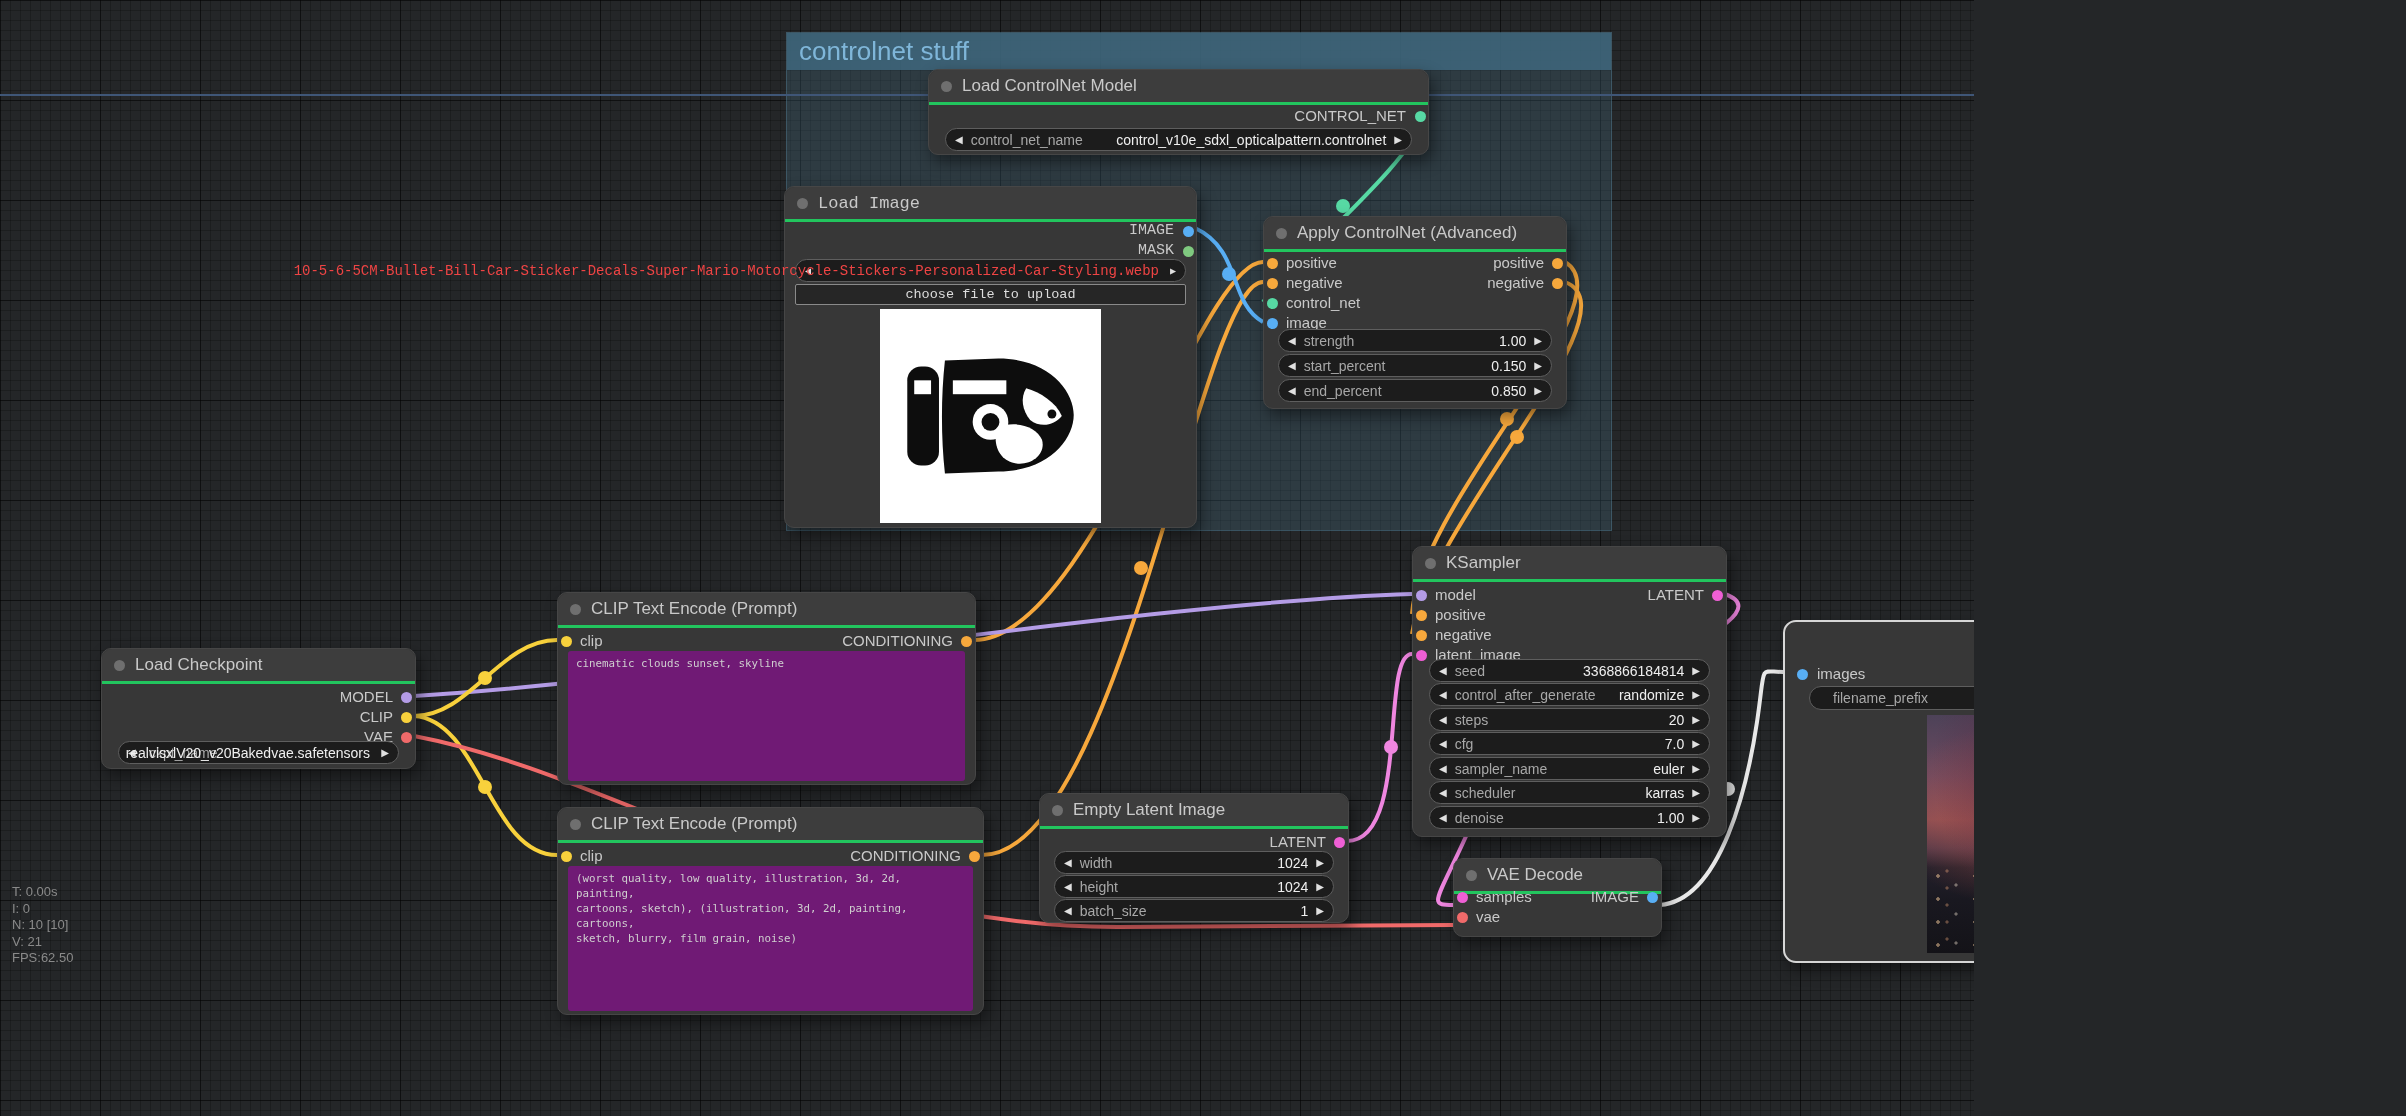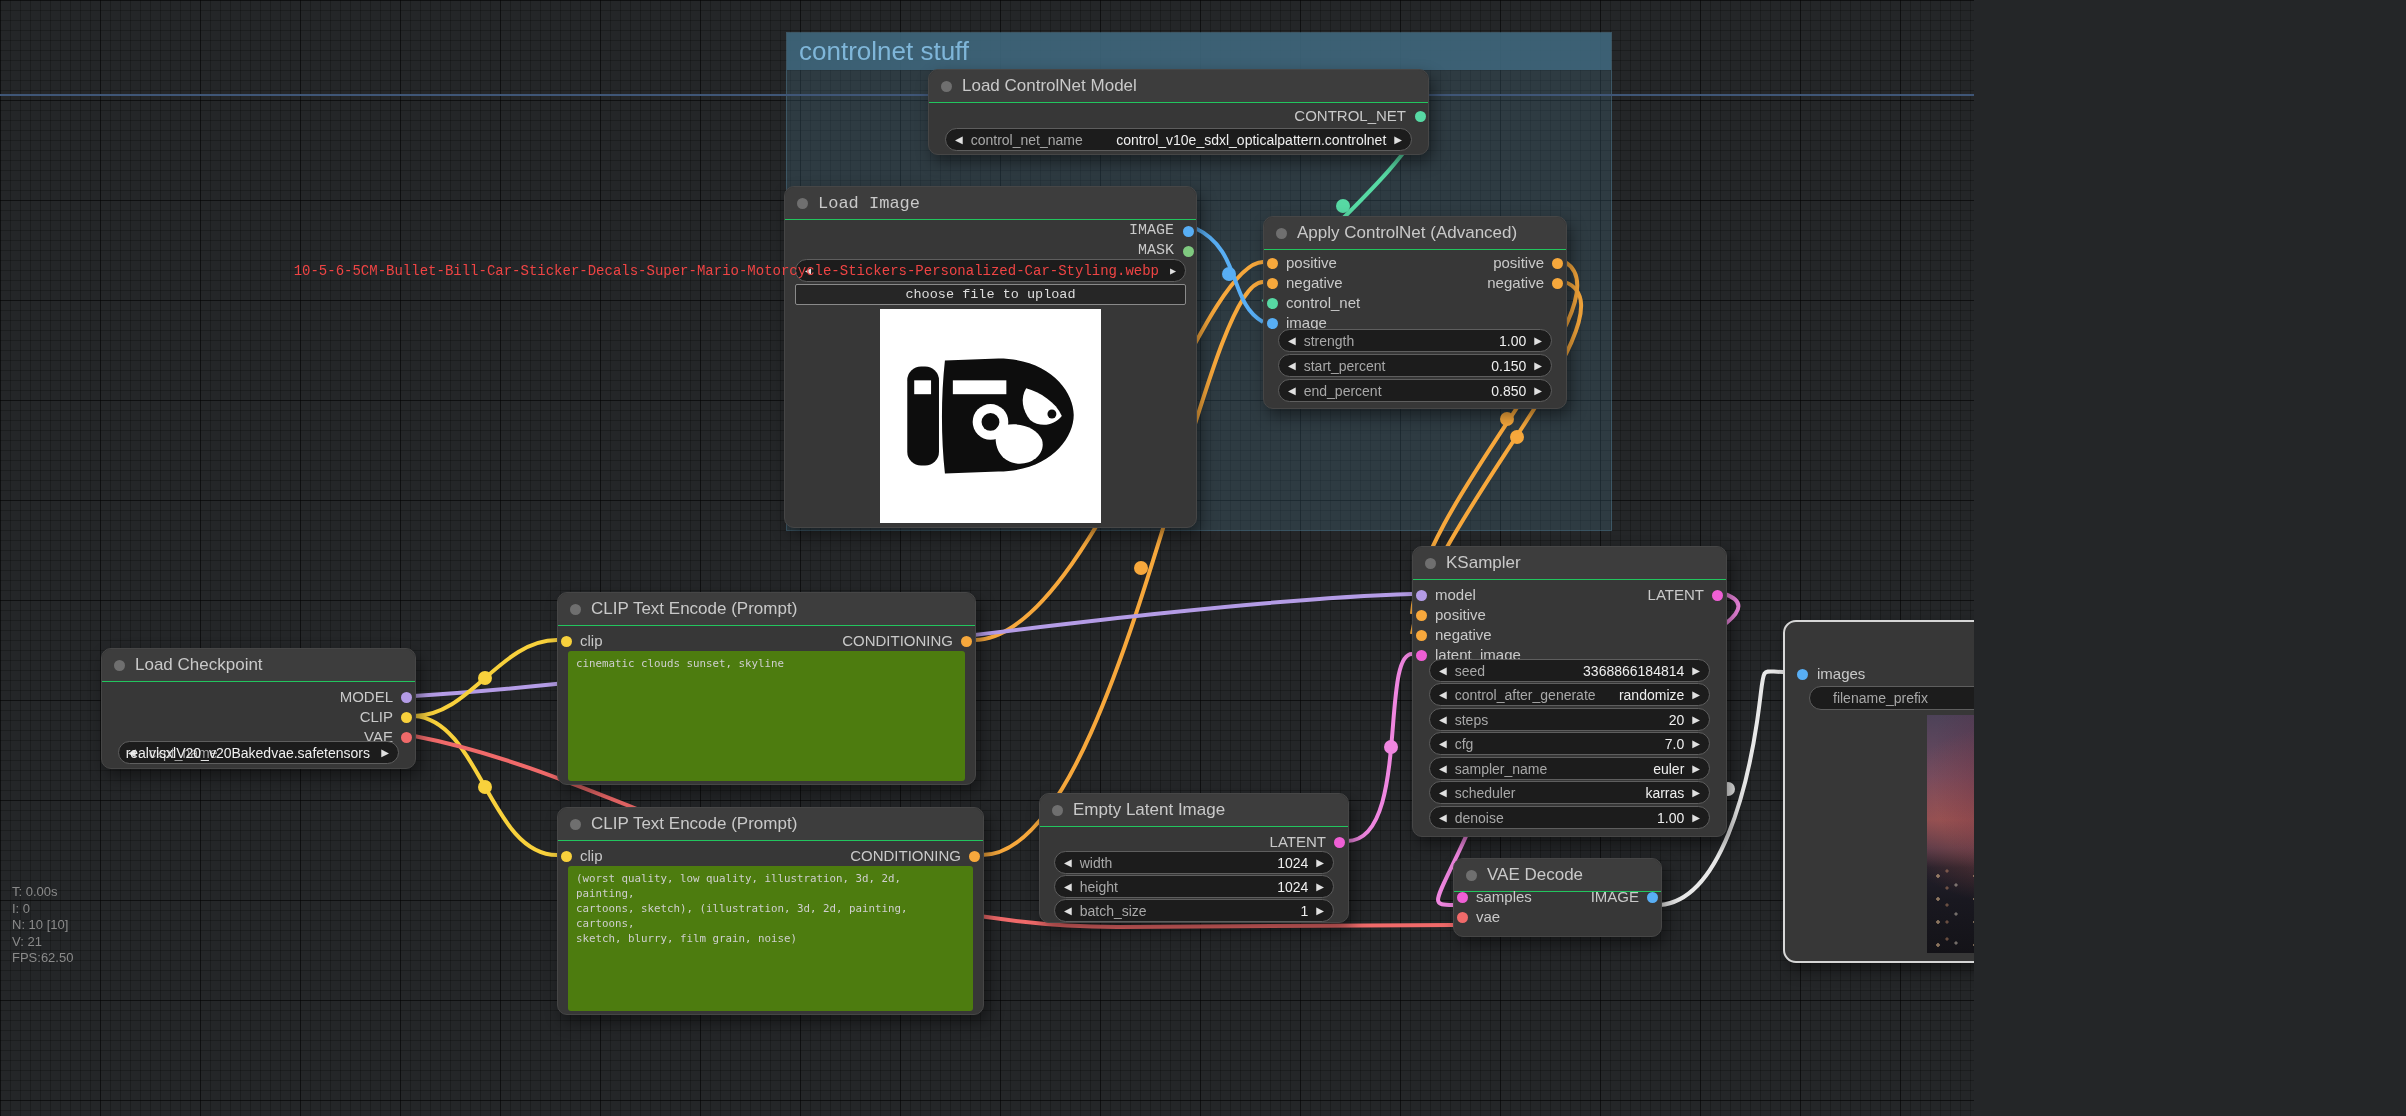--- a/index.html
+++ b/index.html
@@ -17,35 +17,35 @@
     background:rgba(73,116,138,0.28);border:1px solid rgba(90,140,165,.35);}
   .group-title{height:37px;background:rgba(62,103,125,0.85);color:#7fb6d9;
     font-size:26px;line-height:37px;padding:0 12px;white-space:nowrap;}
   
   #wires{position:absolute;left:0;top:0;z-index:2;pointer-events:none;}
   
   .node{position:absolute;background:#373737;border:1px solid #464646;border-radius:10px;
     box-shadow:4px 7px 16px rgba(0,0,0,.45);z-index:3;}
   .node.selected{border:2px solid #d6d6d6;border-radius:13px;}
   .ntitle{height:32px;font-size:17px;color:#c9c9c9;display:flex;align-items:center;gap:10px;
-    padding:0 12px;background:#3d3d3d;border-radius:10px 10px 0 0;border-bottom:1px solid #22c55e;white-space:nowrap;}
+    padding:0 12px;background:#3d3d3d;border-radius:10px 10px 0 0;border-bottom:3px solid #22c55e;white-space:nowrap;}
   .ndot{width:11px;height:11px;border-radius:50%;background:#6f6f6f;flex:none;}
   .slot{position:absolute;height:20px;line-height:20px;font-size:15px;color:#c9c9c9;white-space:nowrap;}
   .slot.in{left:22px;}
   .slot.out{right:22px;text-align:right;}
   .pdot{position:absolute;width:11px;height:11px;border-radius:50%;z-index:4;}
   .c-purple{background:#b49ce6}.c-yellow{background:#f8d13c}.c-red{background:#f06a6a}
   .c-orange{background:#f7a83c}.c-green{background:#57d9a4}.c-blue{background:#58aef4}
   .c-mask{background:#7fc97f}.c-pink{background:#ef5fd5}
   .widget{position:absolute;height:21px;background:#1c1c1c;border:1px solid #5e5e5e;border-radius:12px;
     display:flex;align-items:center;font-size:14px;padding:0 9px;color:#bbb;}
   .wa{font-size:10px;color:#e0e0e0;flex:none;}
   .wl{margin-left:8px;color:#a8a8a8;white-space:nowrap;}
   .wv{margin-left:auto;margin-right:8px;color:#efefef;white-space:nowrap;}
-  .prompt{position:absolute;background:#4d7c0f;border-radius:3px;color:#cfcfcf;
+  .prompt{position:absolute;background:#701a75;border-radius:3px;color:#cfcfcf;
     font-family:"DejaVu Sans Mono",monospace;font-size:10.8px;line-height:1.4;
     padding:5px 8px;white-space:pre-wrap;overflow:hidden;}
   .upload-btn{position:absolute;border:1px solid #8a8a8a;background:#262626;color:#ddd;
     font-size:13.5px;text-align:center;line-height:19px;border-radius:2px;}
   .img-preview{position:absolute;background:#fff;}
   .overlap-label{position:absolute;left:30px;color:#a8a8a8;white-space:nowrap;z-index:1;}
   .overlap-value{position:absolute;right:28px;color:#efefef;white-space:nowrap;z-index:2;}
   
   .sunset{position:absolute;overflow:hidden;
     background-image:

